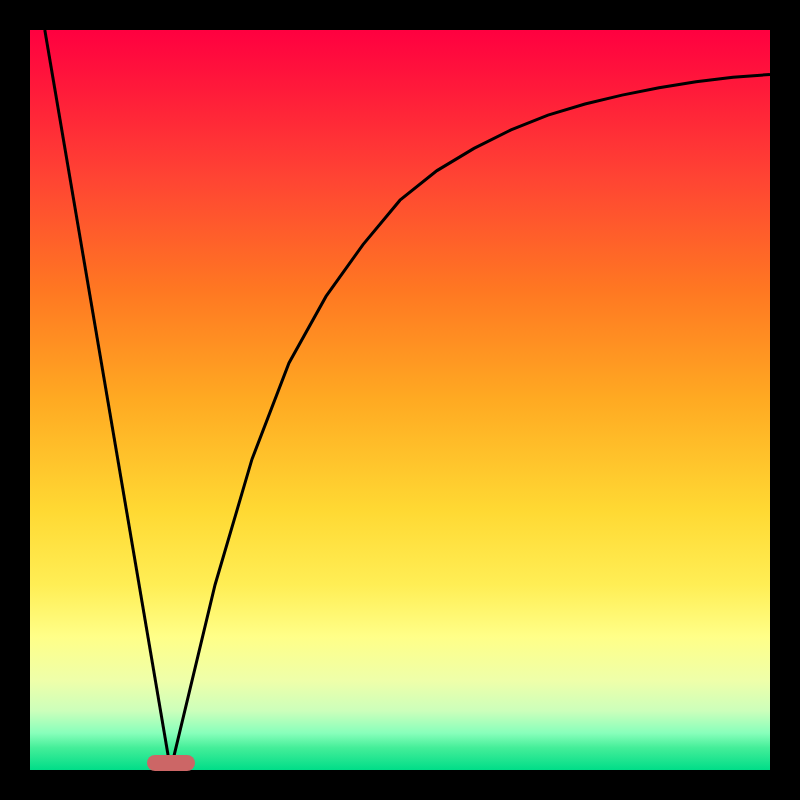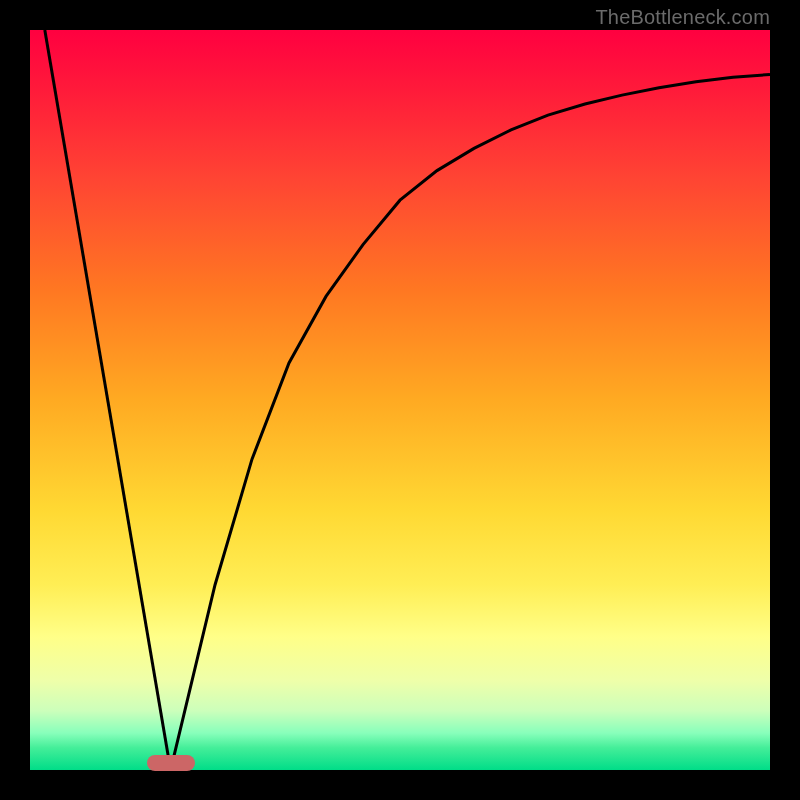--- a/index.html
+++ b/index.html
@@ -62,21 +62,20 @@
     background: #cc6666;
     border-radius: 8px;
     bottom: -1px;
     left: 115px;
   }
 </style>
 </head>
 <body>
 
 <div class="container">
-  <div class="watermark">TheBottleneck.com</div>
   <div class="plot-area">
     <svg class="curves" viewBox="0 0 740 740" preserveAspectRatio="none">
       <path d="M14.80 0.00 L140.60 740.00" fill="none" stroke="#000" stroke-width="3"></path>
       <path d="M140.60 740.00 L185.00 555.00 L222.00 429.20 L259.00 333.00 L296.00 266.40 L333.00 214.60 L370.00 170.20 L407.00 140.60 L444.00 118.40 L481.00 99.90 L518.00 85.10 L555.00 74.00 L592.00 65.12 L629.00 57.72 L666.00 51.80 L703.00 47.36 L740.00 44.40" fill="none" stroke="#000" stroke-width="3"></path>
     </svg>
     <div class="marker" style="width: 48.1px; left: 116.5px; background: rgb(204, 102, 102);"></div>
   </div>
 </div>
 
 </body></html>

